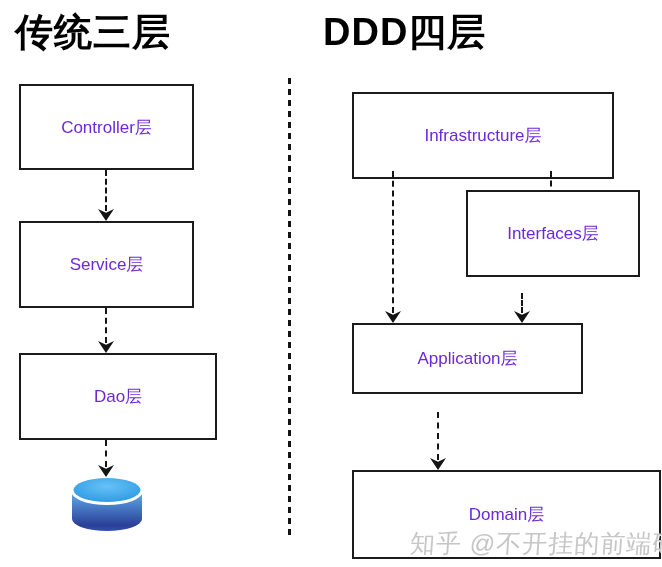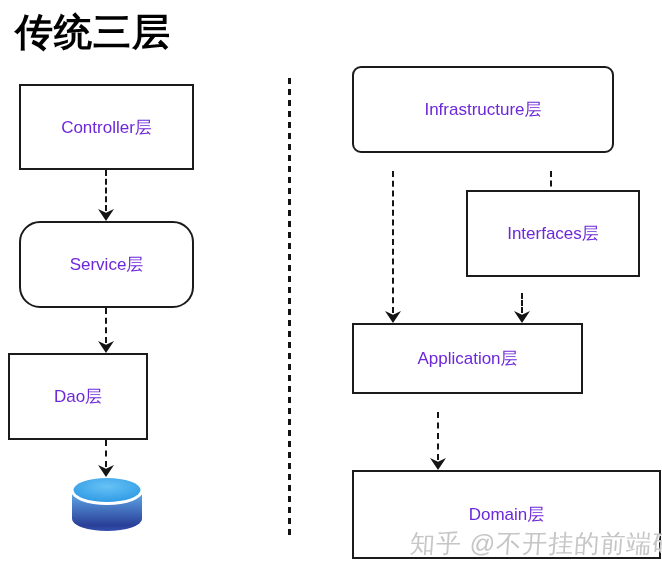--- a/index.html
+++ b/index.html
@@ -32,42 +32,43 @@
   }
   .db-icon{position:absolute;left:71px;top:477px;width:72px;height:56px;}
   .watermark{
     position:absolute;left:410px;top:527px;
     font-size:25px;letter-spacing:1px;color:#c6c6c6;white-space:nowrap;
     text-shadow:1px 1px 0 rgba(255,255,255,0.95);
     transform:skewX(-4deg);
   }
   
   #box-controller{left:19px;top:84px;width:175px;height:86px;}
-  #box-service{left:19px;top:221px;width:175px;height:87px;border-radius:21px;}
-  #box-dao{left:8px;top:353px;width:140px;height:87px;}
+  #box-service{left:19px;top:221px;width:175px;height:87px;}
+  #box-dao{left:19px;top:353px;width:198px;height:87px;}
   
-  #box-infrastructure{left:352px;top:66px;width:262px;height:87px;border-radius:9px;}
+  #box-infrastructure{left:352px;top:92px;width:262px;height:87px;}
   #box-interfaces{left:466px;top:190px;width:174px;height:87px;}
   #box-application{left:352px;top:323px;width:231px;height:71px;}
   #box-domain{left:352px;top:470px;width:309px;height:89px;}
   
   #arrow-l1{left:98px;top:170px;height:51px;}
   #arrow-l2{left:98px;top:308px;height:45px;}
   #arrow-l3{left:98px;top:440px;height:37px;}
   #arrow-r1{left:385px;top:171px;height:152px;}
   #arrow-r2{left:543px;top:171px;height:35px;}
   #arrow-r3{left:514px;top:293px;height:30px;}
   #arrow-r4{left:430px;top:412px;height:58px;}
 </style>
 </head>
 <body>
 
 <div id="canvas">
 
   <div class="title" style="left:15px;">传统三层</div>
+  <div class="title" style="left:323px;">DDD四层</div>
 
   <div class="divider"></div>
 
   <div class="box" id="box-controller">Controller层</div>
   <div class="arrow" id="arrow-l1">
     <div class="shaft"></div>
     <div class="head"></div>
   </div>
   <div class="box" id="box-service">Service层</div>
   <div class="arrow" id="arrow-l2">

